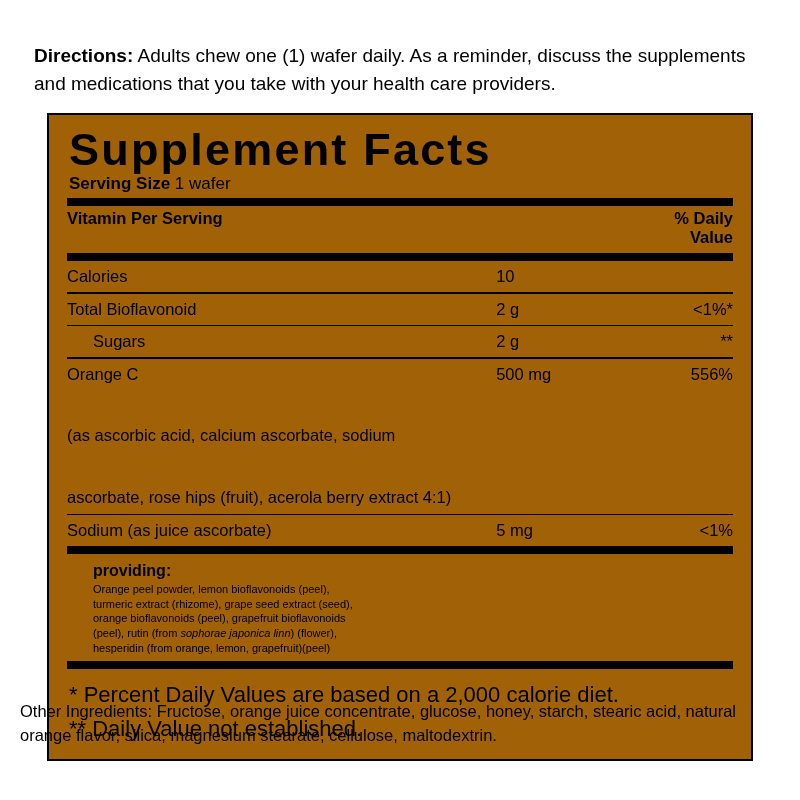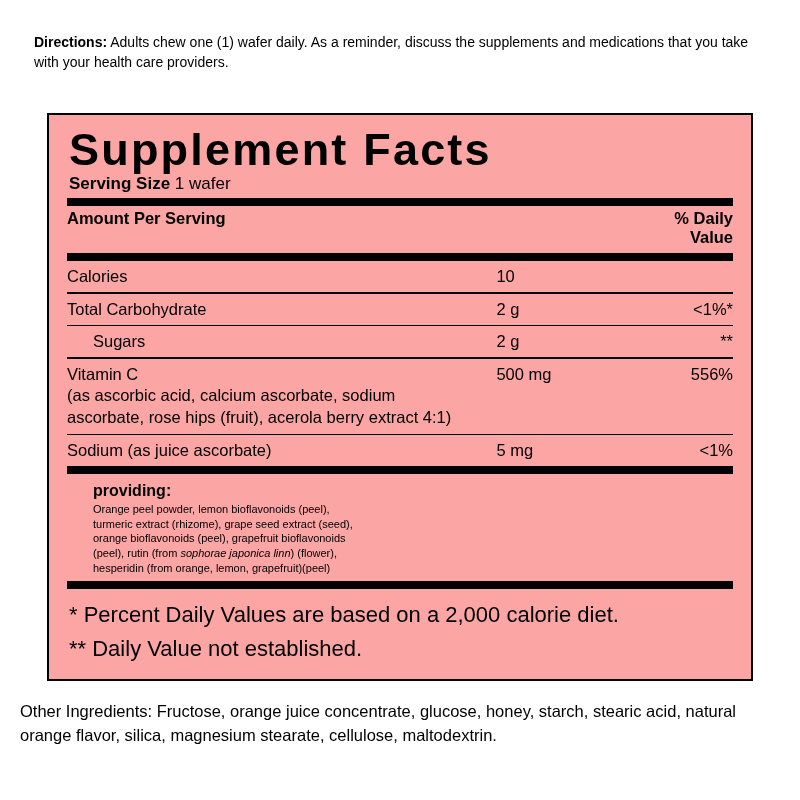--- a/index.html
+++ b/index.html
@@ -19,38 +19,38 @@
     width: 800px;
     height: 800px;
     box-sizing: border-box;
     padding: 0;
   }
 
   
   .directions {
     position: absolute;
     left: 34px;
-    top: 32px;
+    top: 42px;
     width: 740px;
-    font-size: 14px;
+    font-size: 19px;
     line-height: 1.45;
   }
   .directions .lead {
     font-weight: bold;
   }
 
   
   .panel {
     position: absolute;
     left: 47px;
     top: 113px;
     width: 706px;
     box-sizing: border-box;
     border: 2.5px solid #000;
-    background: #fca5a5;
+    background: #a16207;
     padding: 10px 18px 10px 18px;
   }
   .sf-title {
     font-size: 45px;
     font-weight: bold;
     letter-spacing: 2.2px;
     line-height: 1.03;
     margin: 2px 0 0 2px;
     white-space: nowrap;
   }
@@ -96,20 +96,21 @@
     width: 100%;
   }
   .sep-thick td { padding: 0; height: 8px; }
   .sep-thick .sep-line { height: 8px; }
 
   .indent-1 { padding-left: 26px !important; }
   .sub-detail {
     font-size: 16.5px;
     line-height: 1.28;
     padding-top: 1px;
+    margin-top: 40px;
   }
   .blend-providing {
     font-weight: bold;
     padding-left: 26px;
     padding-top: 5px;
     font-size: 16px;
   }
   .blend-list {
     padding-left: 26px;
     font-size: 11px;
@@ -152,21 +153,21 @@
     <div class="serving">
       <b>Serving Size</b><span> 1 wafer</span>
     </div>
 
     <div class="rule-thick"></div>
 
     <table class="facts">
       <tbody>
 
         <tr class="hdr">
-          <td class="col-name">Amount Per Serving</td>
+          <td class="col-name">Vitamin Per Serving</td>
           <td class="col-amt"></td>
           <td class="col-dv">% Daily Value</td>
         </tr>
         <tr class="sep sep-thick">
           <td colspan="3">
               <div class="sep-line"></div>
             </td>
         </tr>
 
         <tr>
@@ -174,21 +175,21 @@
           <td class="col-amt">10</td>
           <td class="col-dv"></td>
         </tr>
         <tr class="sep">
             <td colspan="3">
               <div class="sep-line"></div>
             </td>
           </tr>
 
         <tr>
-          <td class="col-name">Total Carbohydrate</td>
+          <td class="col-name">Total Bioflavonoid</td>
           <td class="col-amt">2 g</td>
           <td class="col-dv">&lt;1%*</td>
         </tr>
         <tr class="sep">
             <td colspan="3">
               <div class="sep-line"></div>
             </td>
           </tr>
 
         <tr>
@@ -197,21 +198,21 @@
           <td class="col-dv">**</td>
         </tr>
         <tr class="sep">
             <td colspan="3">
               <div class="sep-line"></div>
             </td>
           </tr>
 
         <tr>
           <td class="col-name">
-            <div>Vitamin C</div>
+            <div>Orange C</div>
             <div class="sub-detail">(as ascorbic acid, calcium ascorbate, sodium</div>
             <div class="sub-detail">ascorbate, rose hips (fruit), acerola berry extract 4:1)</div>
           </td>
           <td class="col-amt">500 mg</td>
           <td class="col-dv">556%</td>
         </tr>
         <tr class="sep">
             <td colspan="3">
               <div class="sep-line"></div>
             </td>

